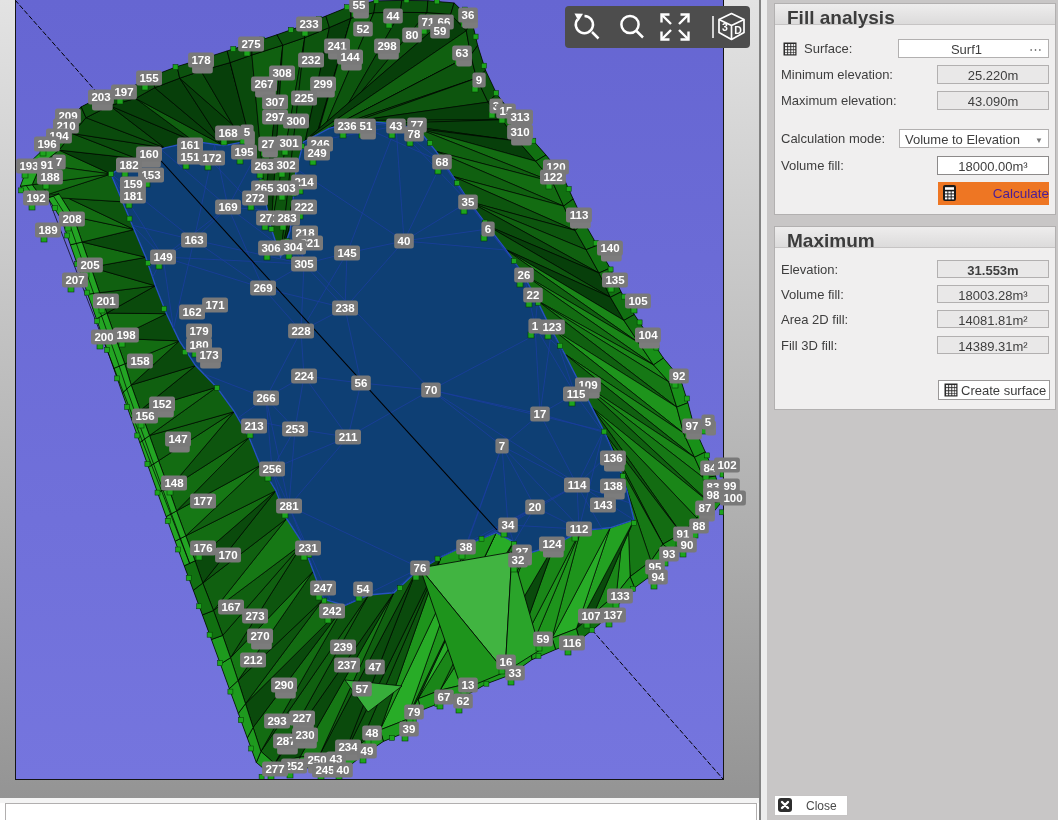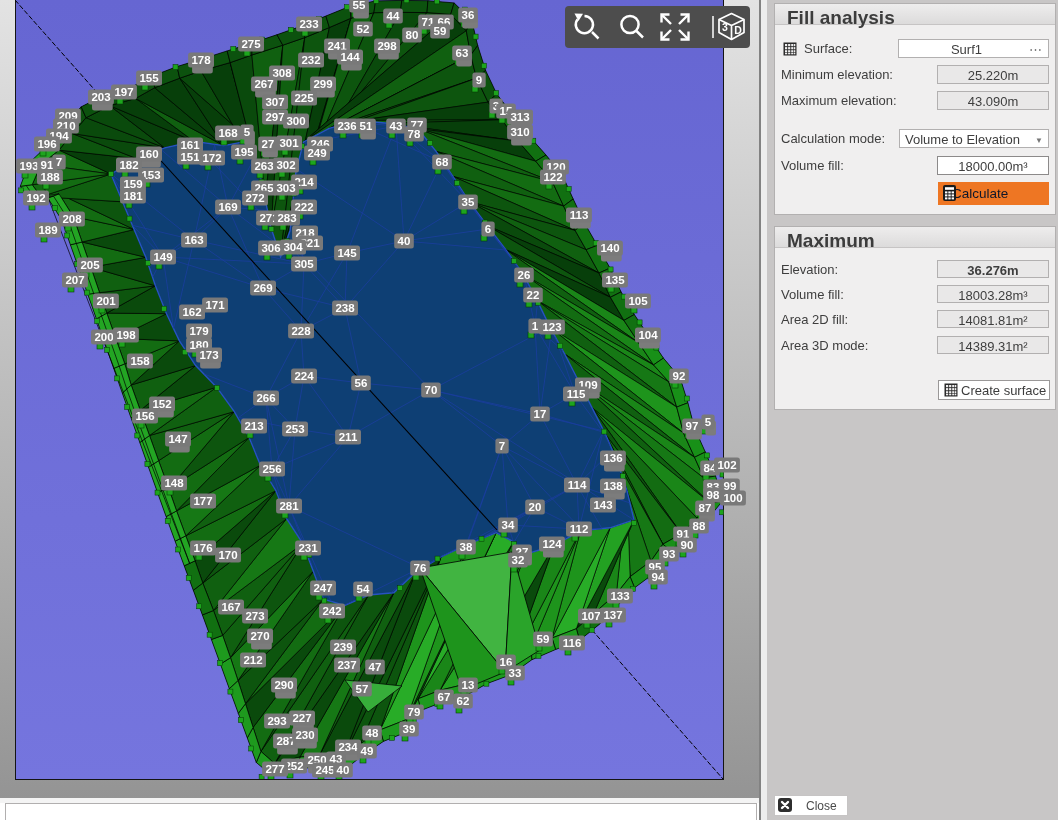--- a/index.html
+++ b/index.html
@@ -1579,47 +1579,47 @@
 <div class="lbl" style="left:804px;top:41px">Surface:</div>
 <div class="inp" style="left:898px;top:39px;width:151px;height:19px;background:#fff;text-align:center">Surf1<span style="float:right;color:#555;letter-spacing:1px">⋯</span></div>
 <div class="lbl" style="left:781px;top:67px">Minimum elevation:</div>
 <div class="inp" style="left:937px;top:65px;width:112px;height:19px">25.220m</div>
 <div class="lbl" style="left:781px;top:93px">Maximum elevation:</div>
 <div class="inp" style="left:937px;top:91px;width:112px;height:19px">43.090m</div>
 <div class="lbl" style="left:781px;top:131px">Calculation mode:</div>
 <div class="inp" style="left:899px;top:129px;width:150px;height:19px;background:#fff;text-align:left">Volume to Elevation<span style="float:right;color:#666;font-size:8px;padding-top:4px;color:#777">▼</span></div>
 <div class="lbl" style="left:781px;top:158px">Volume fill:</div>
 <div class="inp" style="left:937px;top:156px;width:112px;height:19px;background:#fff;border-color:#8c8a8a">18000.00m³</div>
-<div style="position:absolute;left:938px;top:182px;width:111px;height:23px;background:#ee7623;color:#0f172a;font-size:13.5px;text-align:left;padding:4px 0 0 14px">Calculate</div>
+<div style="position:absolute;left:938px;top:182px;width:111px;height:23px;background:#ee7623;color:#4c1d95;font-size:13.5px;text-align:right;padding:4px 0 0 14px">Calculate</div>
 <div style="position:absolute;left:943px;top:185px"><svg width="13" height="16" viewBox="0 0 13 16">
       <rect x="0" y="0" width="13" height="16" rx="2" fill="#1a1a1a"></rect>
       <rect x="2" y="2.2" width="9" height="2.6" fill="#fff"></rect>
       <g fill="#fff">
         <rect x="2" y="6.4" width="2.4" height="2"></rect>
         <rect x="5.3" y="6.4" width="2.4" height="2"></rect>
         <rect x="8.6" y="6.4" width="2.4" height="2"></rect>
         <rect x="2" y="9.4" width="2.4" height="2"></rect>
         <rect x="5.3" y="9.4" width="2.4" height="2"></rect>
         <rect x="8.6" y="9.4" width="2.4" height="2"></rect>
         <rect x="2" y="12.4" width="2.4" height="2"></rect>
         <rect x="5.3" y="12.4" width="2.4" height="2"></rect>
         <rect x="8.6" y="12.4" width="2.4" height="2"></rect>
       </g>
     </svg></div>
 
 <div class="panel" style="top:226px;height:184px">
 <div class="phead">Maximum</div>
 </div>
 <div class="lbl" style="left:781px;top:262px;font-weight:normal">Elevation:</div>
-<div class="inp" style="left:937px;top:260px;width:112px;height:18px;font-weight:bold">36.276m</div>
+<div class="inp" style="left:937px;top:260px;width:112px;height:18px;font-weight:bold">31.553m</div>
 <div class="lbl" style="left:781px;top:287px">Volume fill:</div>
 <div class="inp" style="left:937px;top:285px;width:112px;height:18px">18003.28m³</div>
 <div class="lbl" style="left:781px;top:312px">Area 2D fill:</div>
 <div class="inp" style="left:937px;top:310px;width:112px;height:18px">14081.81m²</div>
-<div class="lbl" style="left:781px;top:338px">Area 3D mode:</div>
+<div class="lbl" style="left:781px;top:338px">Fill 3D fill:</div>
 <div class="inp" style="left:937px;top:336px;width:112px;height:18px">14389.31m²</div>
 <div style="position:absolute;left:938px;top:380px;width:112px;height:20px;background:#fff;border:1px solid #9a9898;font-size:13px;color:#3c3c3c;padding:2px 0 0 22px">Create surface</div>
 <div style="position:absolute;left:944px;top:383px"><svg width="14" height="14" viewBox="0 0 14 14">
       <rect x="0.5" y="0.5" width="13" height="13" fill="#2b2b2b"></rect>
       <g fill="#f0efef">
         <rect x="2" y="2" width="2.2" height="2.2"></rect>
         <rect x="5.1" y="2" width="2.2" height="2.2"></rect>
         <rect x="8.2" y="2" width="2.2" height="2.2"></rect>
         <rect x="11" y="2" width="1.3" height="2.2"></rect>
         <rect x="2" y="5.1" width="2.2" height="2.2"></rect>

